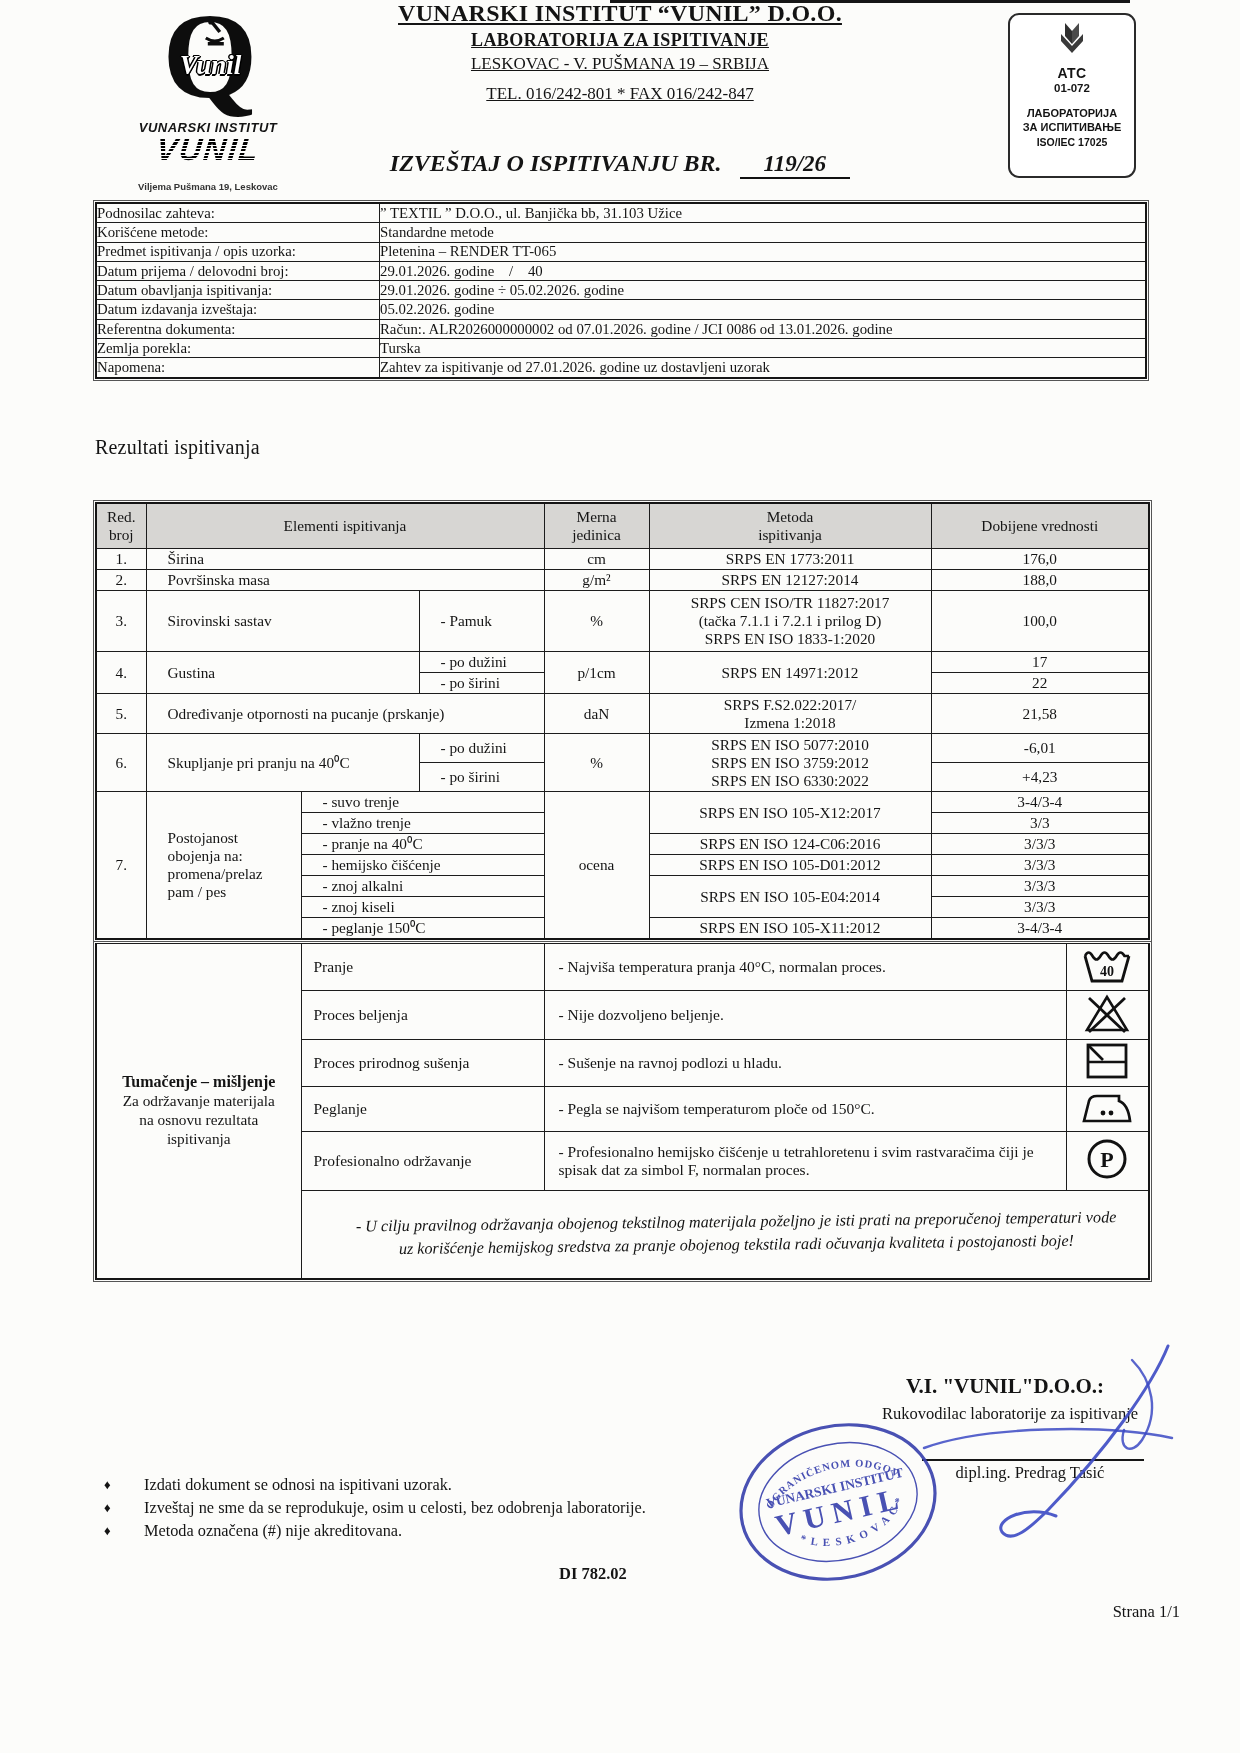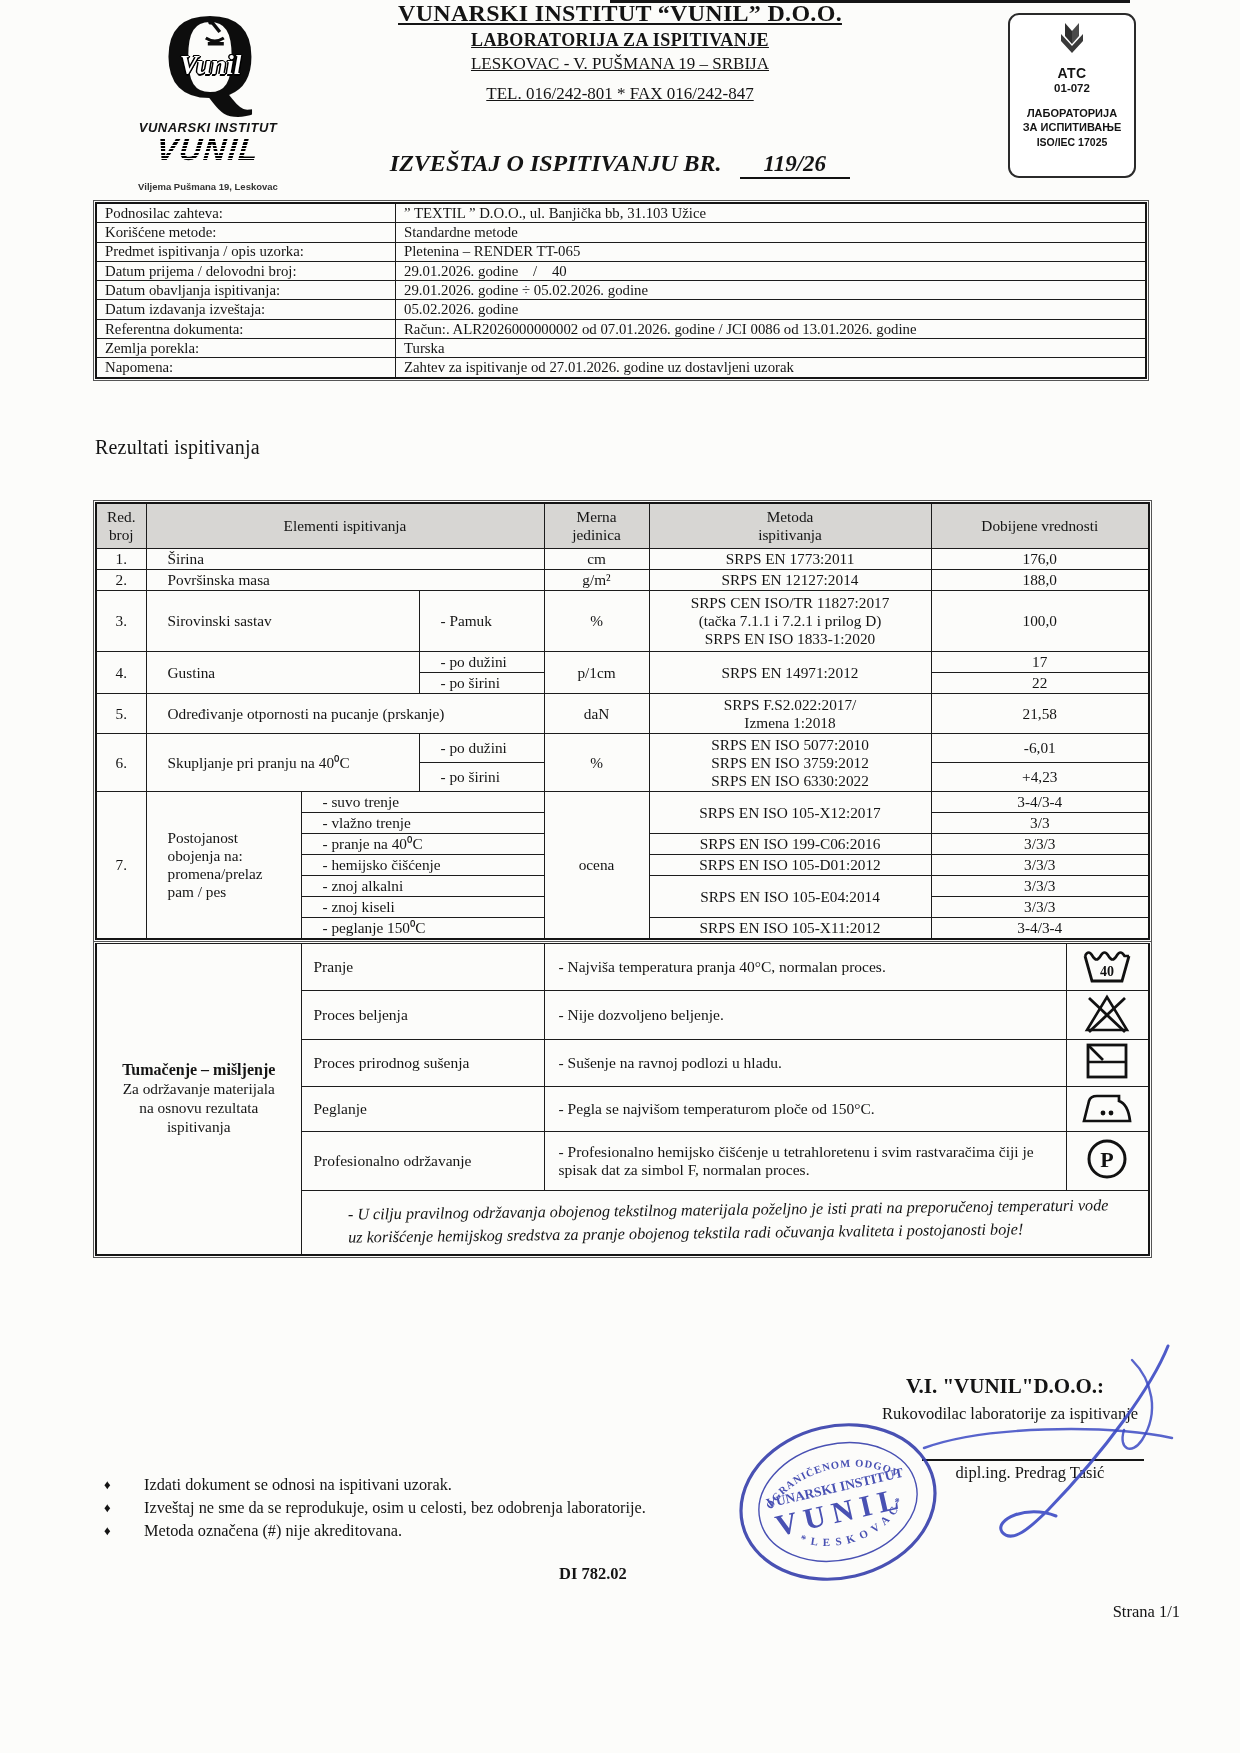--- a/index.html
+++ b/index.html
@@ -45,21 +45,21 @@
     background:#fff;text-align:center;padding-top:7px;box-sizing:border-box;font-family:"Liberation Sans",sans-serif;}
   .badge .atc{font-size:14px;font-weight:bold;letter-spacing:.5px;margin-top:1px;}
   .badge .code{font-size:11.5px;font-weight:bold;margin-top:1px;}
   .badge .lab{font-size:11px;font-weight:bold;margin-top:13px;line-height:13.5px;}
   .badge .iso{font-size:10.5px;font-weight:bold;margin-top:2px;}
 
   
   table{border-collapse:collapse;table-layout:fixed;}
   .info{left:95px;top:202px;}
   .info table{width:1052px;border:2px solid #151515;outline:1px solid #555;outline-offset:1px;}
-  .info td{border:1.3px solid #1c1c1c;font-size:14.8px;height:18.3px;padding:0 8px;line-height:16.5px;overflow:hidden;white-space:nowrap;}
+  .info td{border:1.3px solid #1c1c1c;font-size:14.8px;height:18.3px;padding:0 0;line-height:16.5px;overflow:hidden;white-space:nowrap;}
   .info td.lbl{width:282px;}
 
   .res-head{left:95px;top:436px;font-size:20px;letter-spacing:.2px;}
 
   
   .results{left:95px;top:502px;}
   .results table{width:1053px;border:2.4px solid #151515;outline:1px solid #555;outline-offset:1px;}
   .results th,.results td{border:1.4px solid #1c1c1c;font-weight:normal;font-size:15.3px;line-height:18px;padding:1px 4px;overflow:hidden;}
   .results th{background:#d7d6d3;height:42px;}
   .results .c{text-align:center;}
@@ -70,21 +70,21 @@
   
   .care{left:95px;top:943px;}
   .care table{width:1053px;border:2.4px solid #151515;border-top-width:1.6px;outline:1px solid #555;outline-offset:1px;}
   .care td{border:1.4px solid #1c1c1c;font-size:15.5px;padding:2px 8px;vertical-align:middle;}
   .care .left-cell{text-align:center;}
   .care .left-title{font-weight:bold;font-size:16px;}
   .care .left-sub{font-size:15.3px;line-height:19px;}
   .care .proc{padding-left:12px;}
   .care .desc{padding-left:14px;}
   .care .sym{text-align:center;padding:1px;}
-  .care .h44{height:41px;} .care .h62{height:59px;} .care .note-row{height:64px;}
+  .care .h44{height:41px;} .care .h62{height:59px;} .care .note-row{height:88px;text-align:center;}
   .care .note{font-style:italic;font-size:16.2px;line-height:23px;padding:4px 16px 4px 38px;transform:rotate(-0.7deg);}
 
   
   .company{left:850px;top:1374px;width:310px;font-size:21px;font-weight:bold;text-align:center;}
   .role{left:855px;top:1404px;width:310px;font-size:16.5px;text-align:center;}
   .sigline{left:922px;top:1459px;width:222px;border-top:2px solid #161616;}
   .signer{left:905px;top:1463px;width:250px;font-size:16.5px;text-align:center;}
   .stamp{left:735px;top:1420px;width:206px;height:164px;transform:rotate(-13deg);opacity:.92;}
   .scribble{left:880px;top:1328px;width:340px;height:250px;pointer-events:none;}
 
@@ -276,21 +276,21 @@
     <td class="c" rowspan="7">ocena</td>
     <td class="c" rowspan="2">SRPS EN ISO 105-X12:2017</td>
     <td class="c">3-4/3-4</td>
   </tr>
   <tr class="h-r7">
     <td colspan="2" class="l">- vlažno trenje</td>
     <td class="c">3/3</td>
   </tr>
   <tr class="h-r7">
     <td colspan="2" class="l">- pranje na 40⁰C</td>
-    <td class="c">SRPS EN ISO 199-C06:2016</td>
+    <td class="c">SRPS EN ISO 124-C06:2016</td>
     <td class="c">3/3/3</td>
   </tr>
   <tr class="h-r7">
     <td colspan="2" class="l">- hemijsko čišćenje</td>
     <td class="c">SRPS EN ISO 105-D01:2012</td>
     <td class="c">3/3/3</td>
   </tr>
   <tr class="h-r7">
     <td colspan="2" class="l">- znoj alkalni</td>
     <td class="c" rowspan="2">SRPS EN ISO 105-E04:2014</td>

